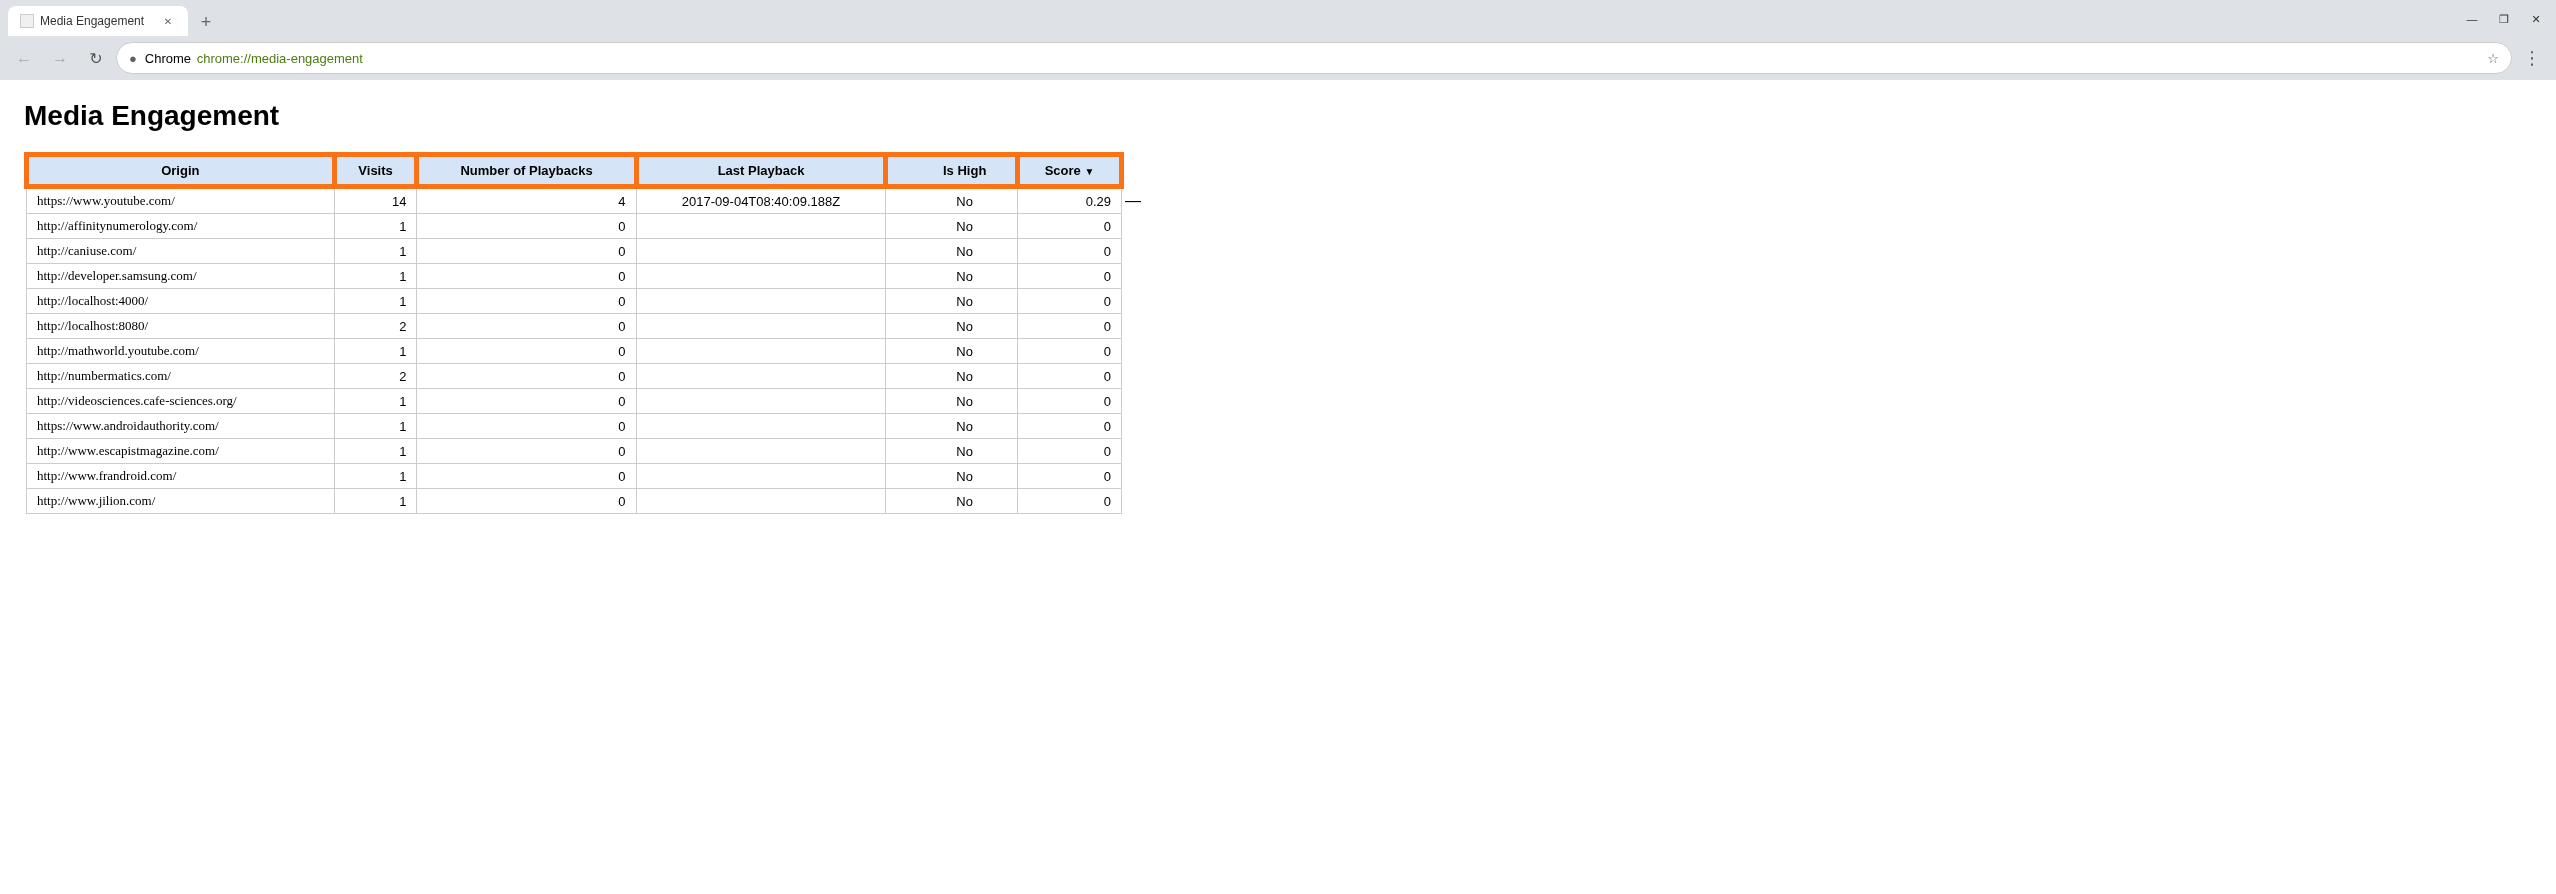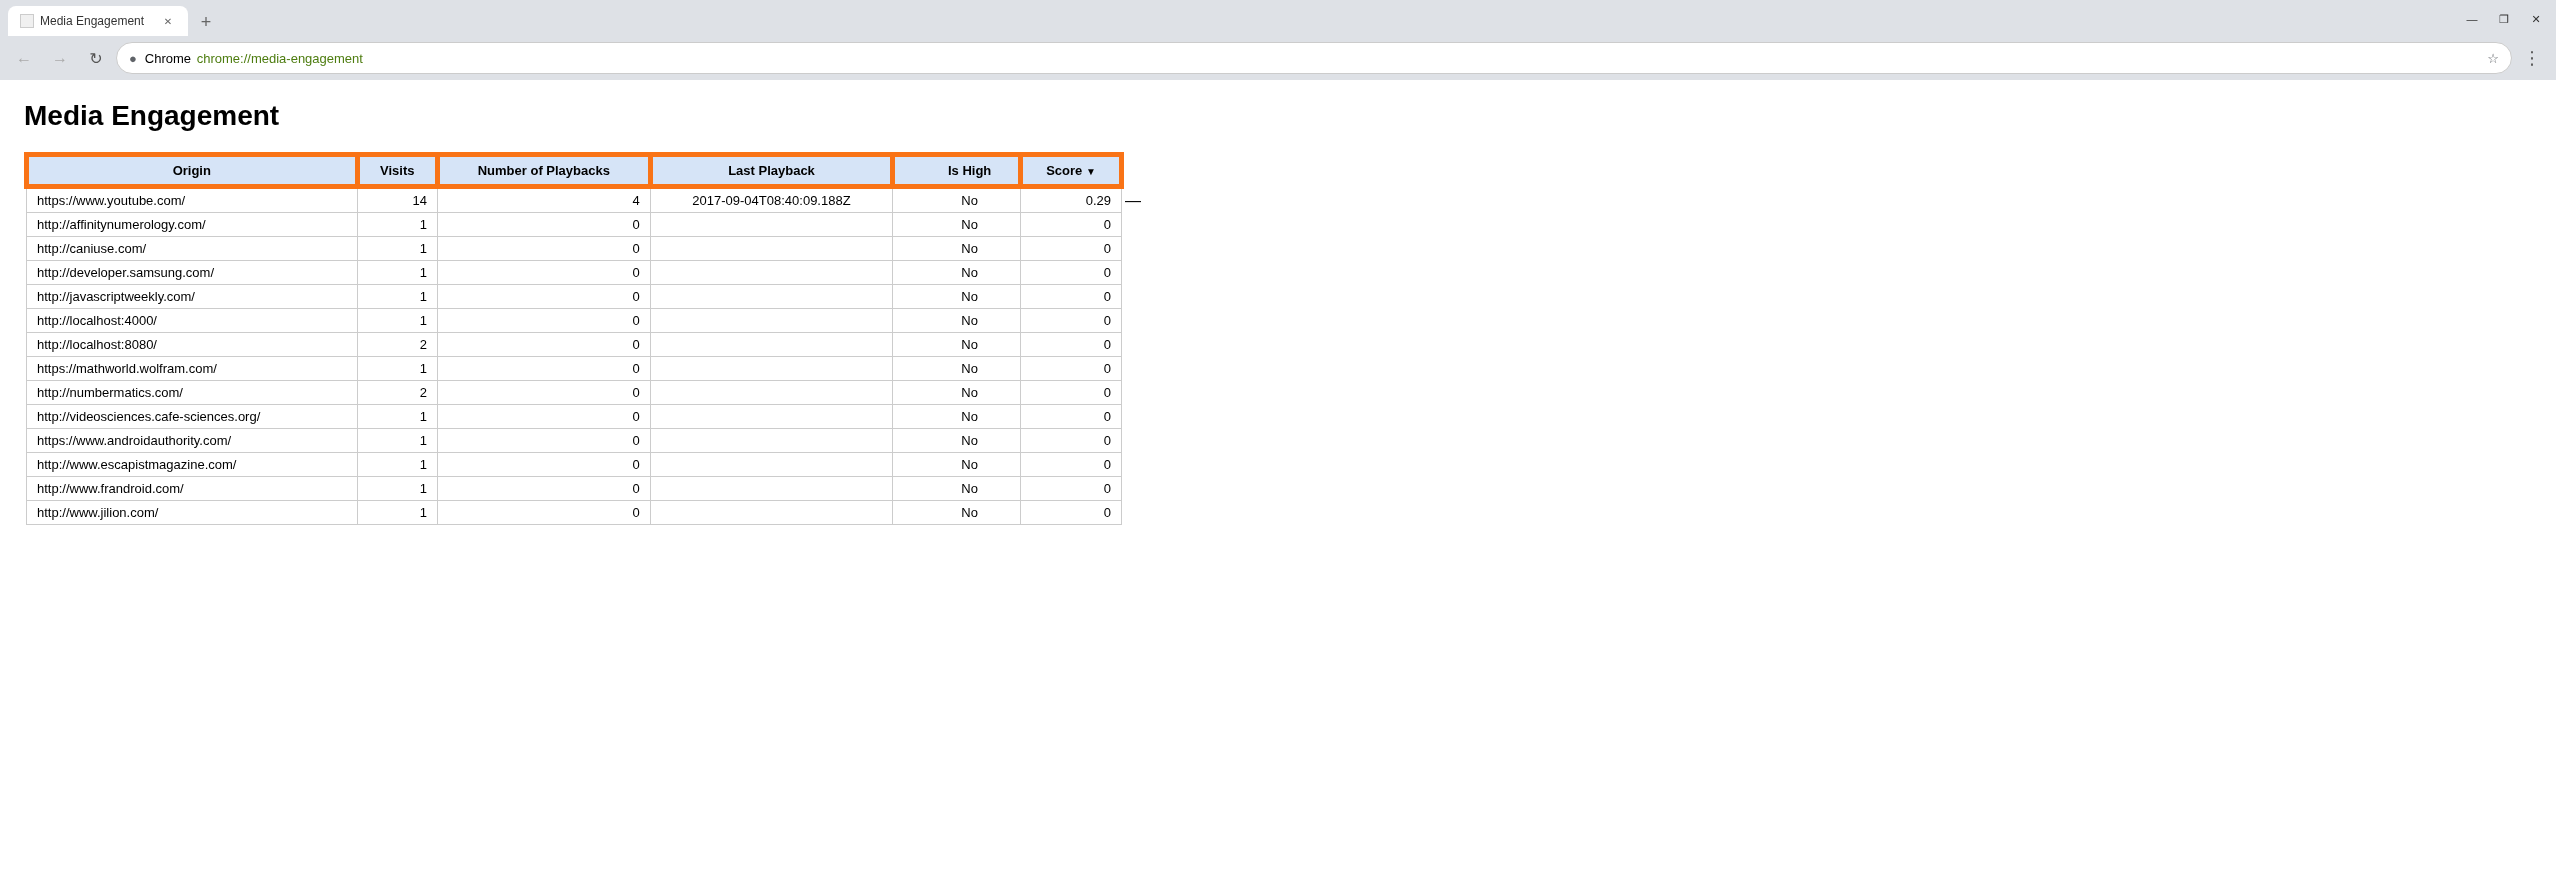--- a/index.html
+++ b/index.html
@@ -207,20 +207,21 @@
     }
 
     table td {
       border: 1px solid #ccc;
       padding: 4px 10px;
       font-size: 13px;
     }
 
     table td:first-child {
       text-align: left;
+      font-family: Liberation Serif, serif;
     }
 
     table td:not(:first-child) {
       text-align: right;
     }
 
     table td.is-high, table th.is-high {
       text-align: center;
       padding-left: 36px;
     }
@@ -322,45 +323,37 @@
         </tr>
         <tr>
           <td>http://developer.samsung.com/</td>
           <td>1</td>
           <td>0</td>
           <td class="last-playback"></td>
           <td class="is-high">No</td>
           <td style="position: relative;">0</td>
         </tr>
         <tr>
-          <td>http://javascriptweekly.com/</td>
-          <td>1</td>
-          <td>0</td>
-          <td class="last-playback"></td>
-          <td class="is-high">No</td>
-          <td style="position: relative;">0</td>
-        </tr>
-        <tr>
           <td>http://localhost:4000/</td>
           <td>1</td>
           <td>0</td>
           <td class="last-playback"></td>
           <td class="is-high">No</td>
           <td style="position: relative;">0</td>
         </tr>
         <tr>
           <td>http://localhost:8080/</td>
           <td>2</td>
           <td>0</td>
           <td class="last-playback"></td>
           <td class="is-high">No</td>
           <td style="position: relative;">0</td>
         </tr>
         <tr>
-          <td>https://mathworld.wolfram.com/</td>
+          <td>http://mathworld.youtube.com/</td>
           <td>1</td>
           <td>0</td>
           <td class="last-playback"></td>
           <td class="is-high">No</td>
           <td style="position: relative;">0</td>
         </tr>
         <tr>
           <td>http://numbermatics.com/</td>
           <td>2</td>
           <td>0</td>

